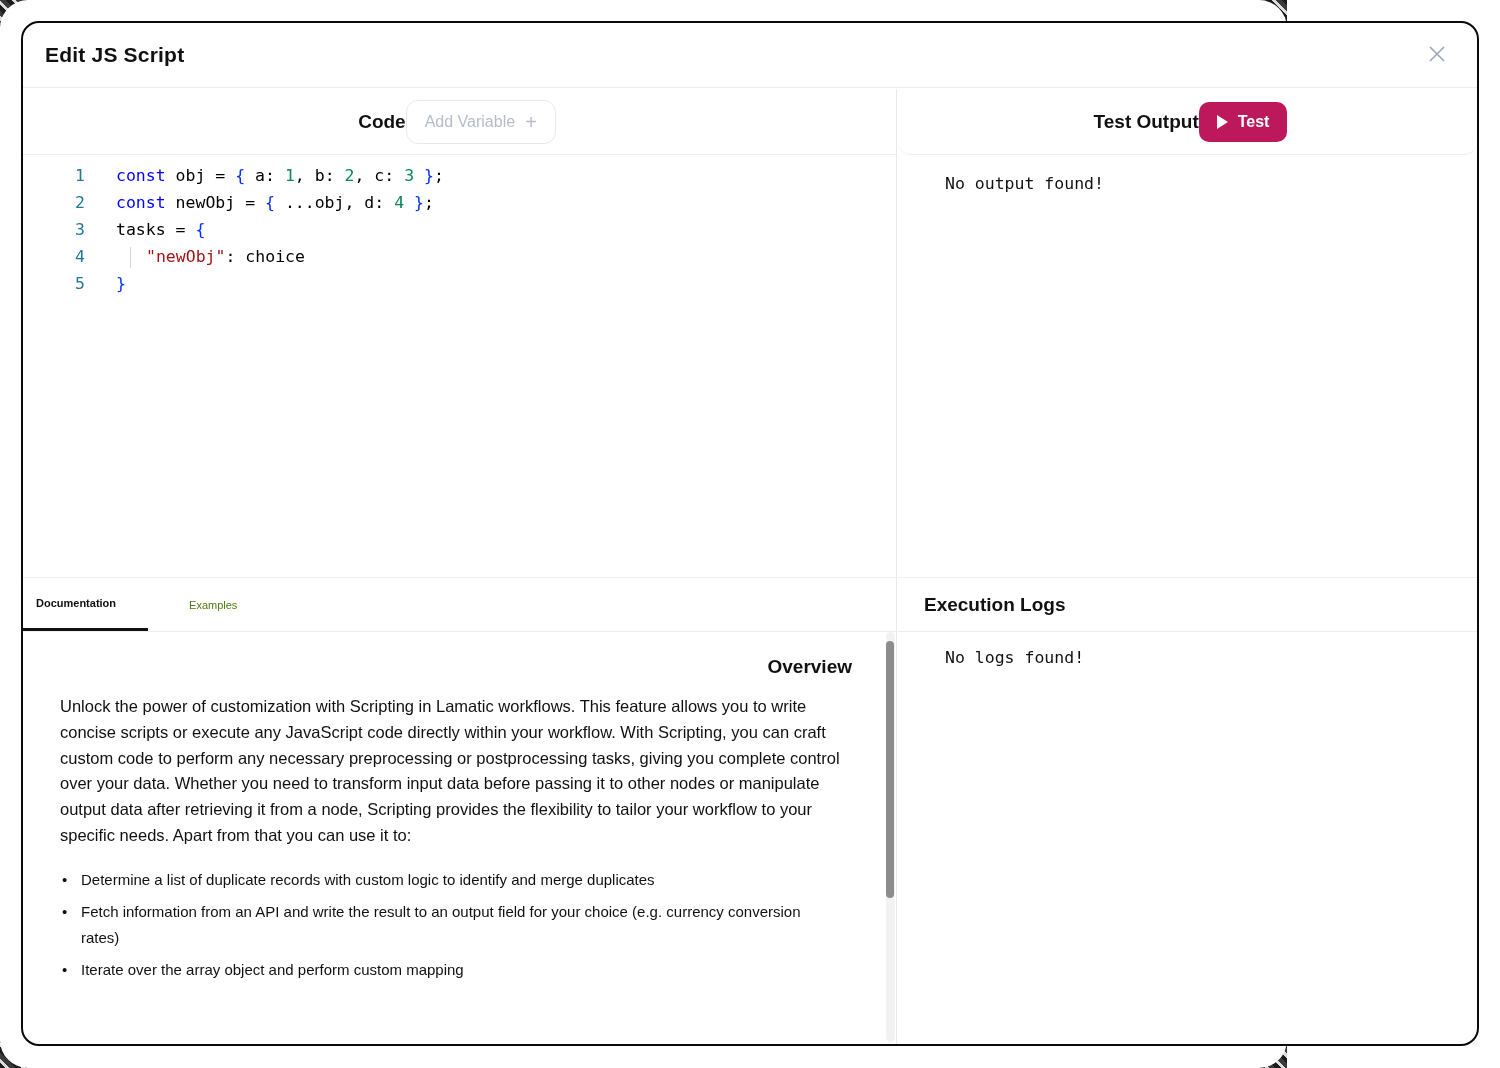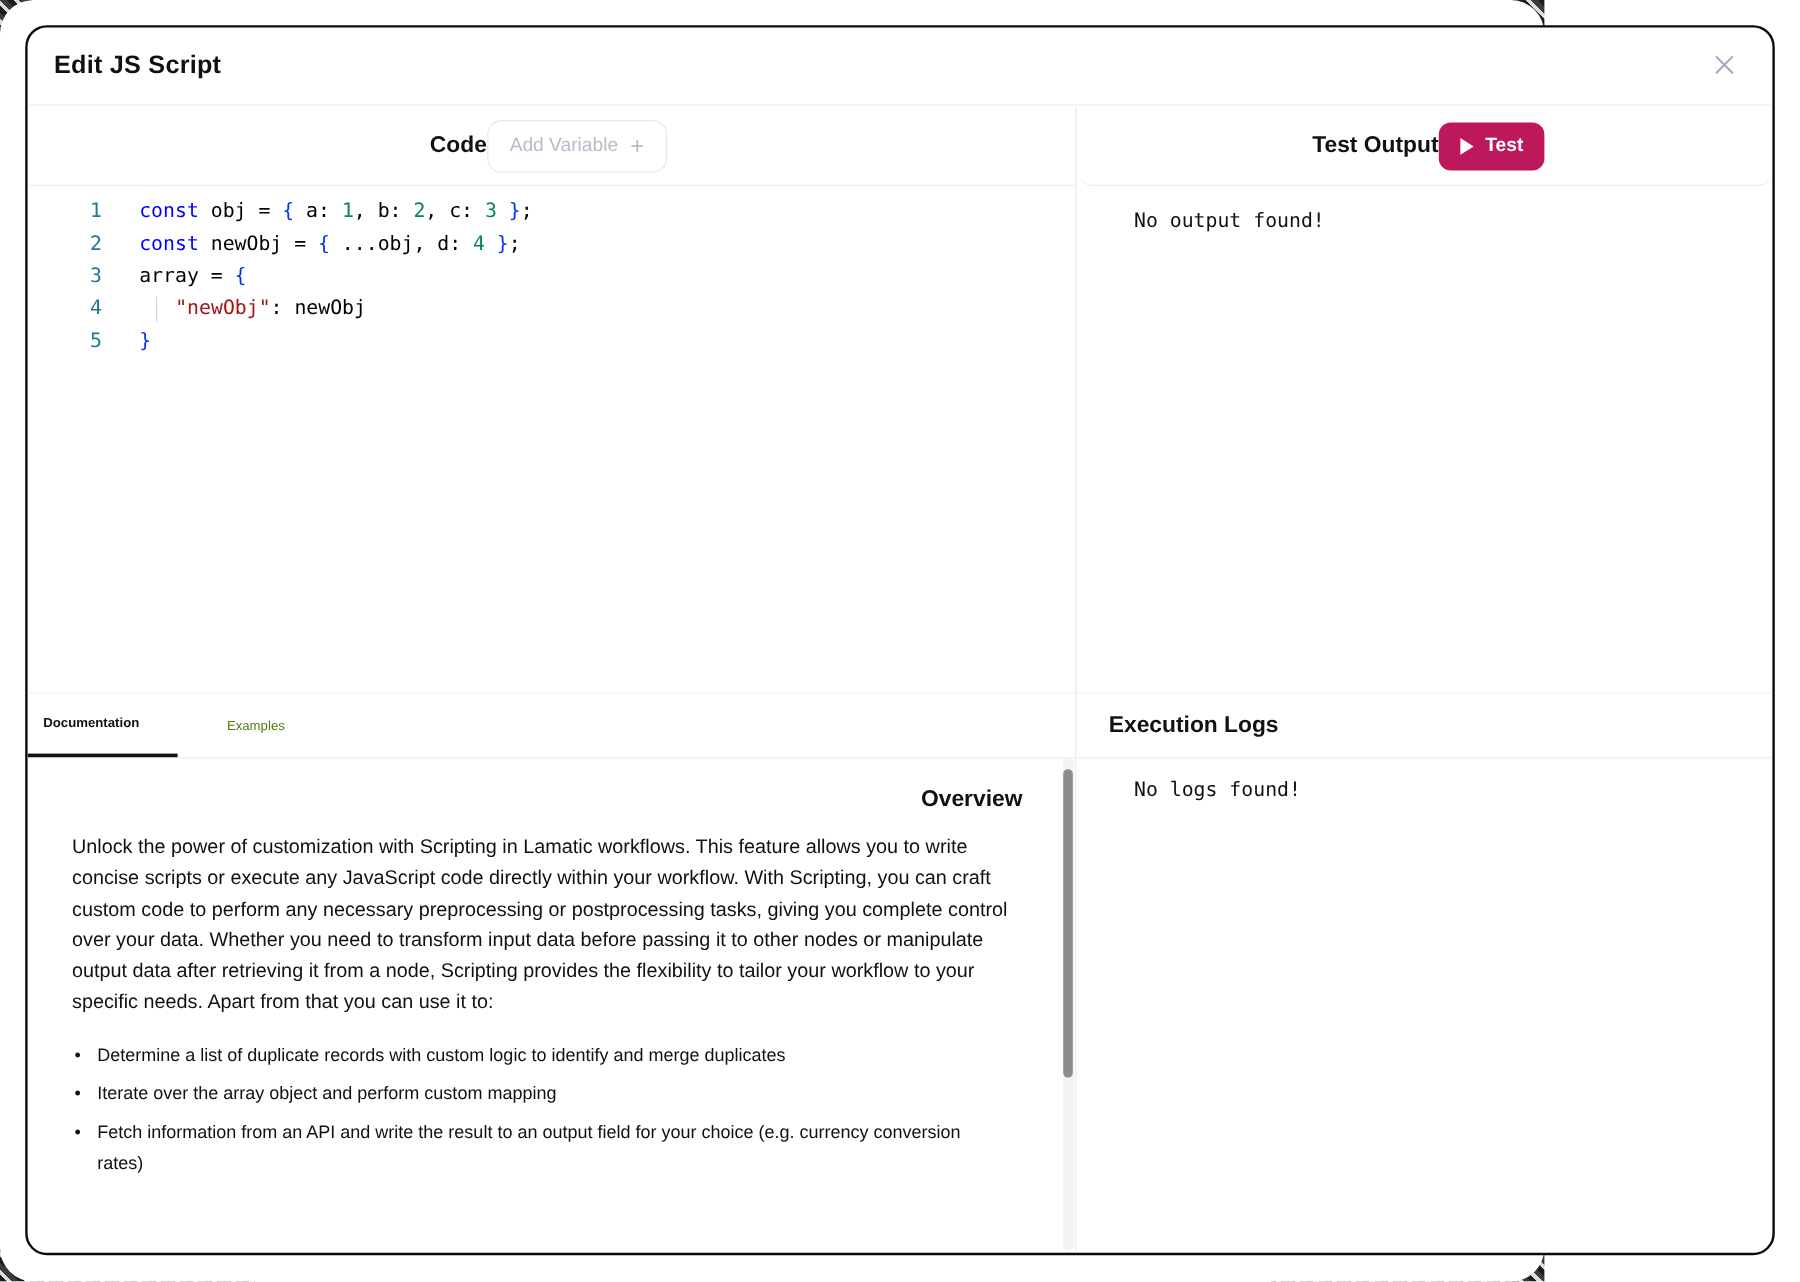--- a/index.html
+++ b/index.html
@@ -91,44 +91,44 @@
           <div class="code-line">
             <span class="gutter" style="color: rgb(35, 120, 147);">1</span>
             <span class="code-text"><span style="color: rgb(0, 0, 255);">const</span><span style="color: rgb(0, 0, 0);"> obj = </span><span style="color: rgb(4, 49, 250);">{</span><span style="color: rgb(0, 0, 0);"> a: </span><span style="color: rgb(9, 134, 88);">1</span><span style="color: rgb(0, 0, 0);">, b: </span><span style="color: rgb(9, 134, 88);">2</span><span style="color: rgb(0, 0, 0);">, c: </span><span style="color: rgb(9, 134, 88);">3</span><span style="color: rgb(0, 0, 0);"> </span><span style="color: rgb(4, 49, 250);">}</span><span style="color: rgb(0, 0, 0);">;</span></span>
           </div>
           <div class="code-line">
             <span class="gutter" style="color: rgb(35, 120, 147);">2</span>
             <span class="code-text"><span style="color: rgb(0, 0, 255);">const</span><span style="color: rgb(0, 0, 0);"> newObj = </span><span style="color: rgb(4, 49, 250);">{</span><span style="color: rgb(0, 0, 0);"> ...obj, d: </span><span style="color: rgb(9, 134, 88);">4</span><span style="color: rgb(0, 0, 0);"> </span><span style="color: rgb(4, 49, 250);">}</span><span style="color: rgb(0, 0, 0);">;</span></span>
           </div>
           <div class="code-line">
             <span class="gutter" style="color: rgb(35, 120, 147);">3</span>
-            <span class="code-text"><span style="color: rgb(0, 0, 0);">array = </span><span style="color: rgb(4, 49, 250);">{</span></span>
+            <span class="code-text"><span style="color: rgb(0, 0, 0);">tasks = </span><span style="color: rgb(4, 49, 250);">{</span></span>
           </div>
           <div class="code-line">
             <span class="gutter" style="color: rgb(35, 120, 147);">4</span>
-            <span class="code-text"><span class="indent-guide"></span><span style="color: rgb(163, 21, 21);">"newObj"</span><span style="color: rgb(0, 0, 0);">: newObj</span></span>
+            <span class="code-text"><span class="indent-guide"></span><span style="color: rgb(163, 21, 21);">"newObj"</span><span style="color: rgb(0, 0, 0);">: choice</span></span>
           </div>
           <div class="code-line">
             <span class="gutter" style="color: rgb(35, 120, 147);">5</span>
             <span class="code-text"><span style="color: rgb(4, 49, 250);">}</span></span>
           </div>
         </div>
 
       <div class="tab-bar" id="tab-bar">
           <div class="tab active">Documentation</div>
           <div class="tab inactive" style="color: #4d7c0f;">Examples</div>
         </div>
 
       <div class="docs-area">
         <h3 class="docs-heading">Overview</h3>
         <p class="docs-paragraph">Unlock the power of customization with Scripting in Lamatic workflows. This feature allows you to write concise scripts or execute any JavaScript code directly within your workflow. With Scripting, you can craft custom code to perform any necessary preprocessing or postprocessing tasks, giving you complete control over your data. Whether you need to transform input data before passing it to other nodes or manipulate output data after retrieving it from a node, Scripting provides the flexibility to tailor your workflow to your specific needs. Apart from that you can use it to:</p>
         <ul class="docs-bullets" id="docs-bullets">
             <li>Determine a list of duplicate records with custom logic to identify and merge duplicates</li>
+            <li>Fetch information from an API and write the result to an output field for your choice (e.g. currency conversion rates)</li>
             <li>Iterate over the array object and perform custom mapping</li>
-            <li>Fetch information from an API and write the result to an output field for your choice (e.g. currency conversion rates)</li>
           </ul>
       </div>
 
       <div class="scroll-track">
         <div class="scroll-thumb"></div>
       </div>
     </div>
 
     <div class="right-col">
       <div class="sec-header">

